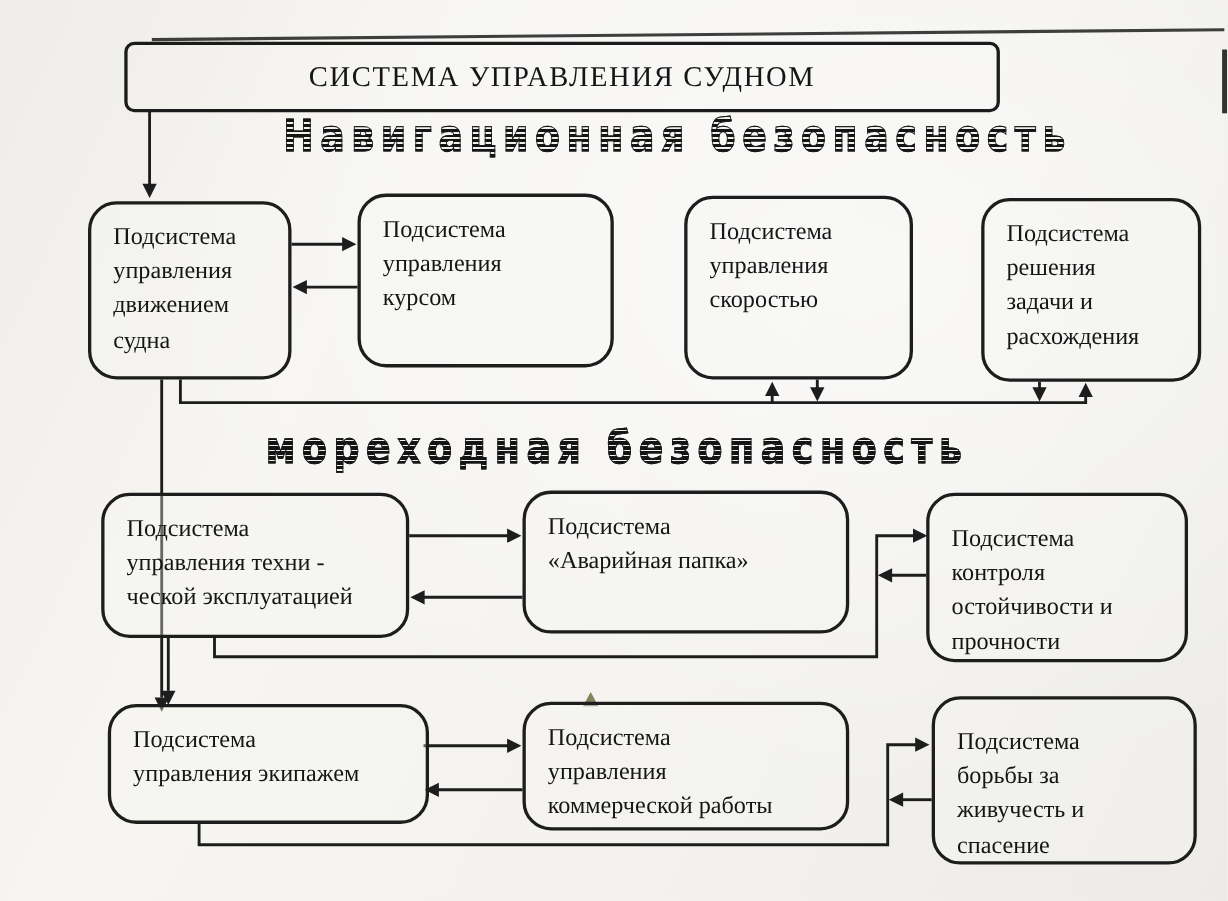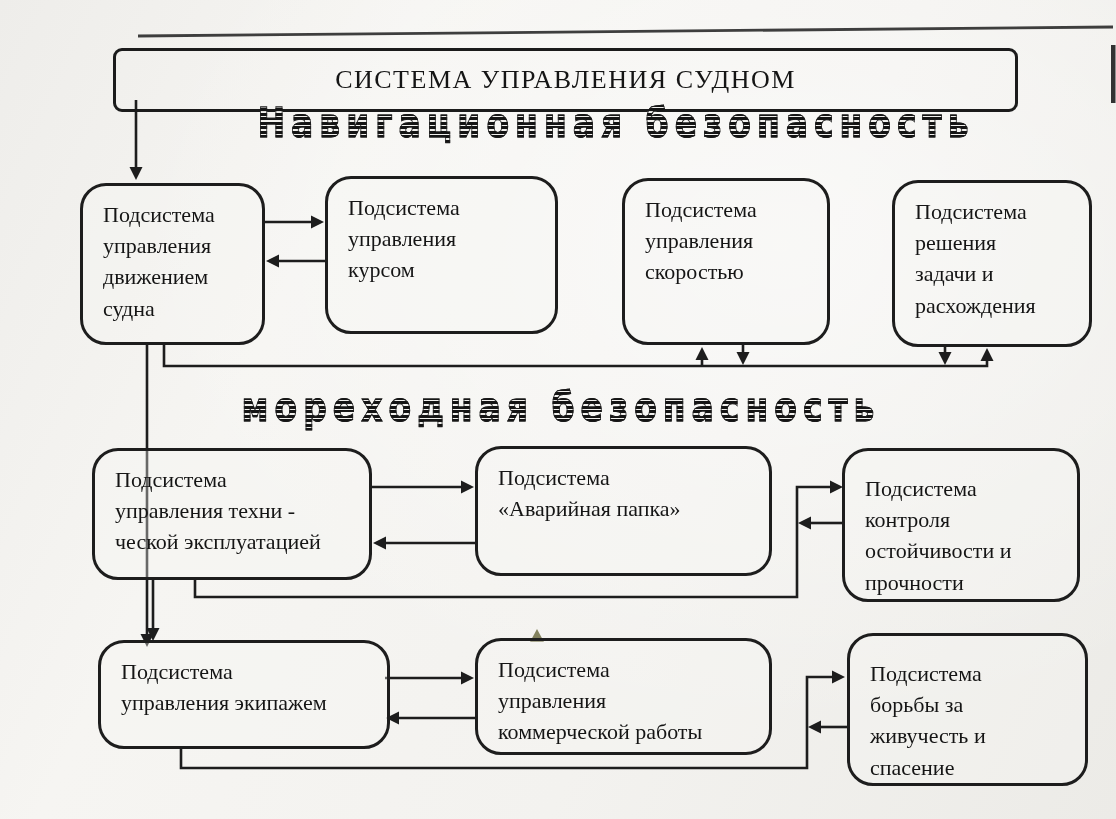--- a/index.html
+++ b/index.html
@@ -11,21 +11,21 @@
   }
   .page{
     position:absolute;inset:0;
     background:
       radial-gradient(ellipse at 70% 30%, rgba(255,255,255,.55), rgba(255,255,255,0) 60%),
       linear-gradient(115deg,#eeedea 0%,#f6f5f2 28%,#f3f2ef 62%,#ecebe7 100%);
   }
   svg.connectors{position:absolute;left:0;top:0;width:1116px;height:819px;}
 
   .title-box{
-    position:absolute;left:113px;top:48px;width:905px;height:64px;
+    position:absolute;left:113px;top:38px;width:796px;height:64px;
     border:3px solid #1b1b1b;border-radius:9px;box-sizing:border-box;
     display:flex;align-items:center;justify-content:center;
   }
   .title-text{
     font-size:26px;letter-spacing:1.5px;color:#151515;white-space:nowrap;
     font-family:"Liberation Serif", serif;
   }
 
   .stencil{
     position:absolute;text-align:center;white-space:nowrap;

